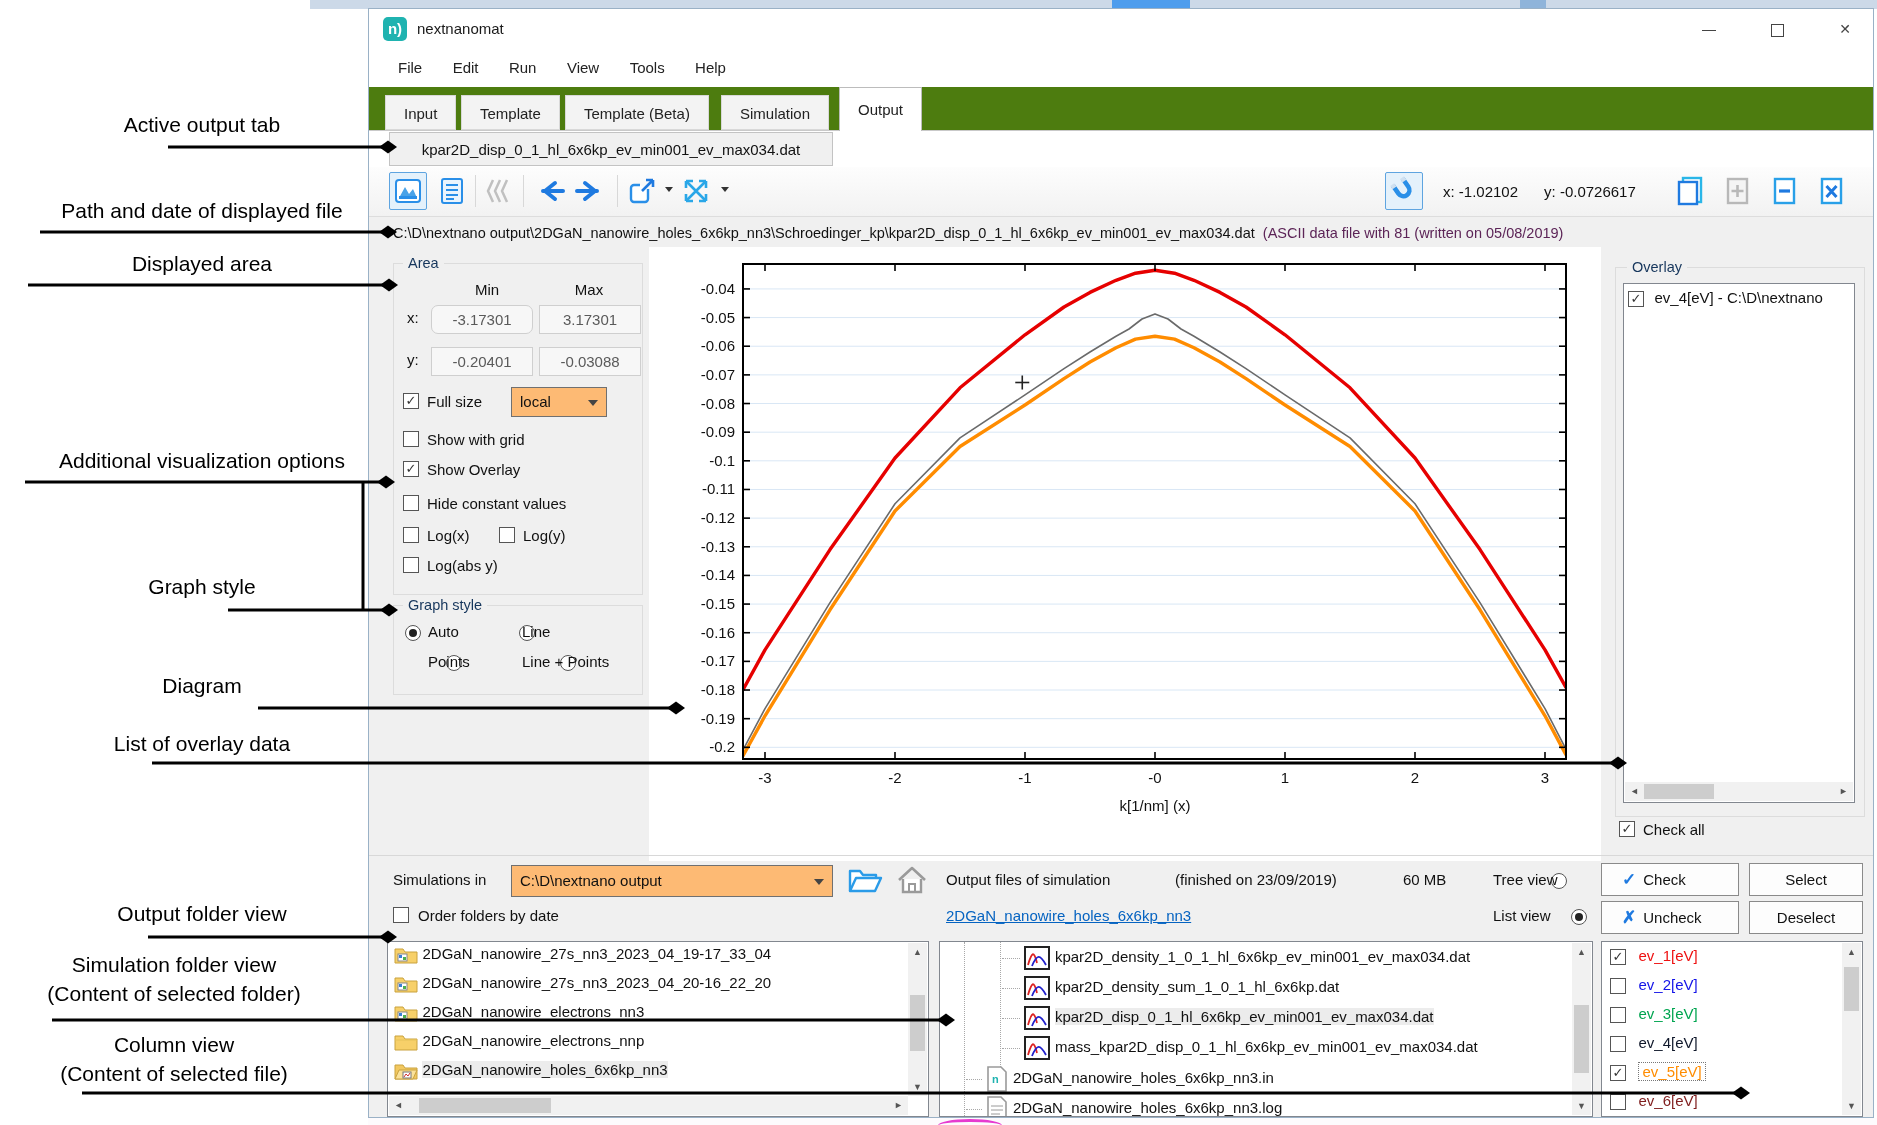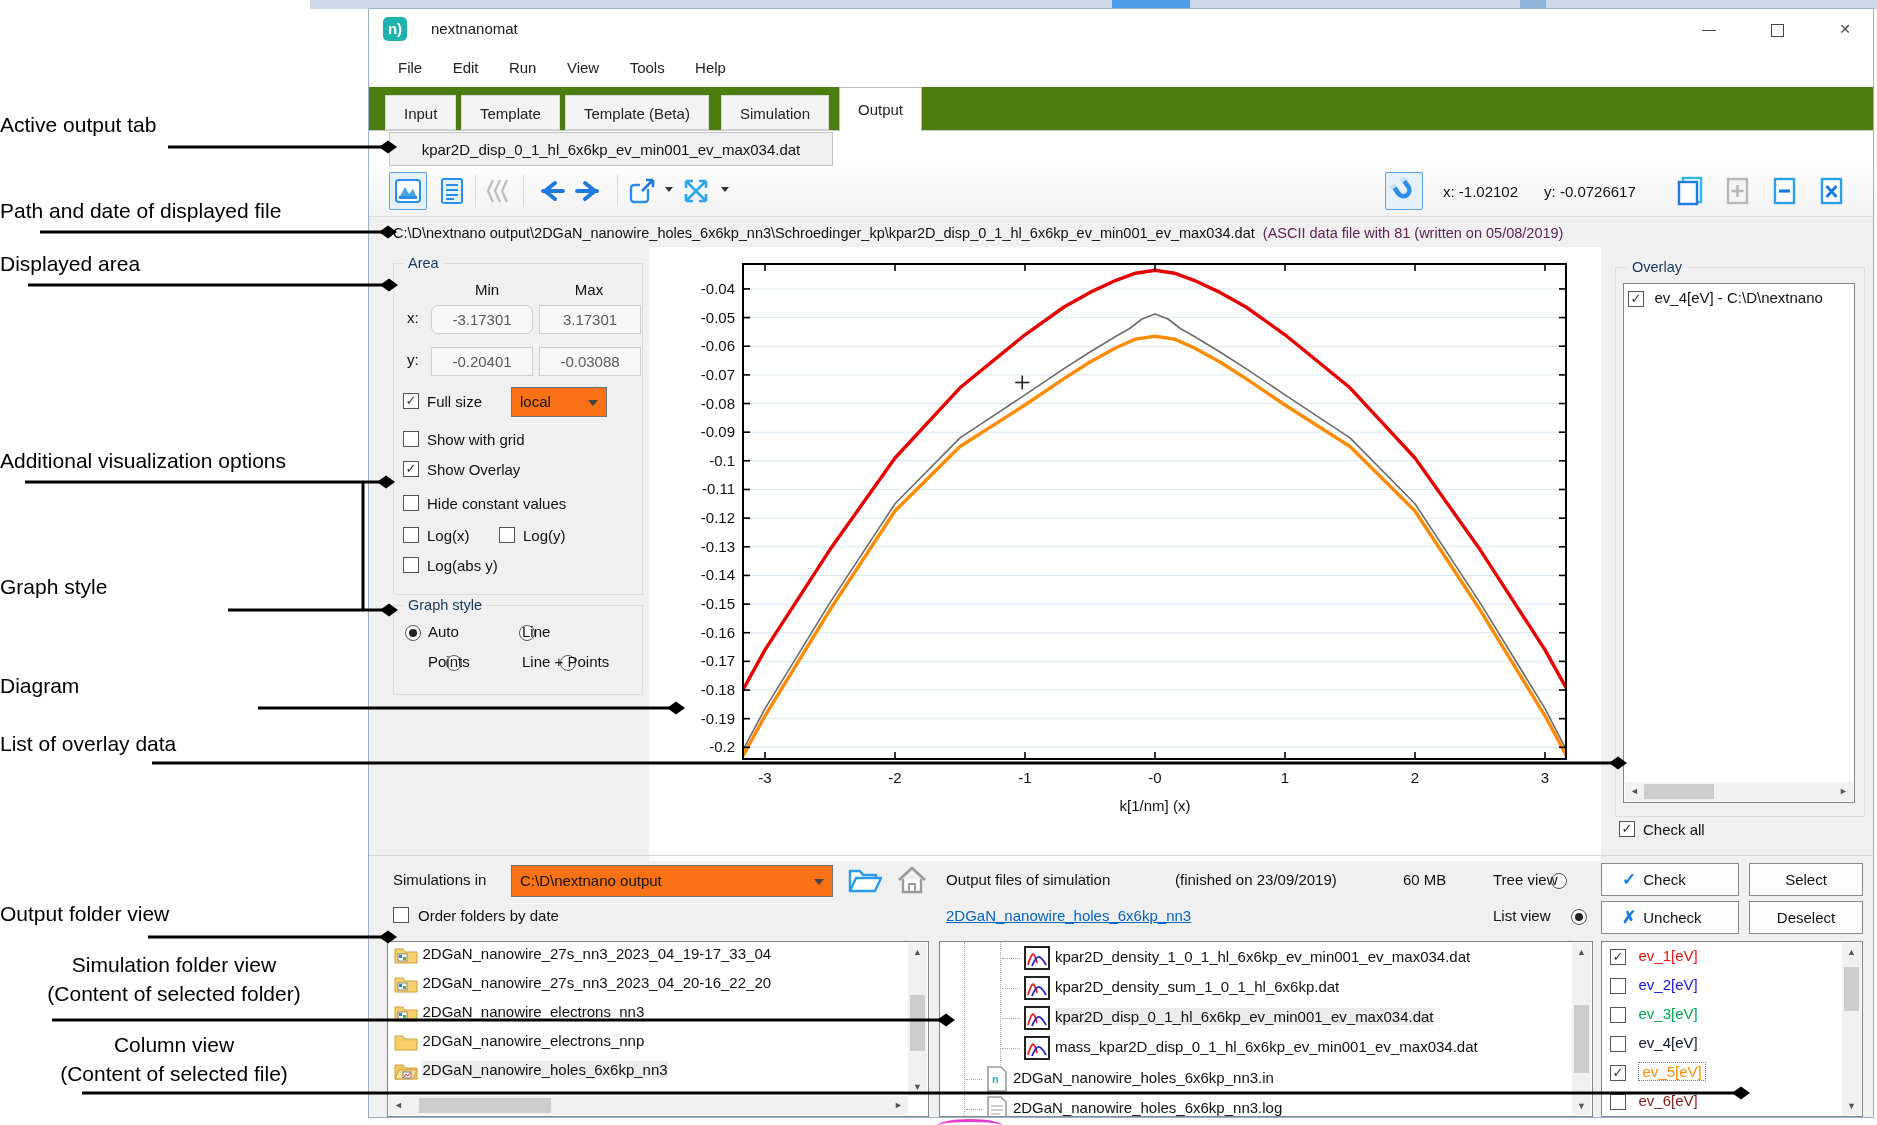--- a/index.html
+++ b/index.html
@@ -3,21 +3,21 @@
 <meta charset="utf-8">
 <style>
   html,body{margin:0;padding:0;background:#fff;}
   body{font-family:"Liberation Sans",sans-serif;color:#111;}
   #page{position:relative;width:1877px;height:1125px;overflow:hidden;background:#fff;}
   .abs{position:absolute;}
   
   #win{position:absolute;left:368px;top:8px;width:1506px;height:1110px;background:#f0f0f0;border:1px solid #9ab1c6;box-sizing:border-box;}
   #titlebar{position:absolute;left:0;top:0;width:100%;height:40px;background:#fff;}
   #logo{position:absolute;left:14px;top:8px;width:24px;height:24px;background:#1fb3b0;border-radius:5px;color:#fff;font-size:15px;font-weight:bold;text-align:center;line-height:24px;}
-  #title-text{position:absolute;left:48px;top:0;height:40px;line-height:40px;font-size:15px;color:#1a1a1a;margin-left:14px;}
+  #title-text{position:absolute;left:48px;top:0;height:40px;line-height:40px;font-size:15px;color:#1a1a1a;}
   .winbtn{position:absolute;top:4px;width:40px;height:32px;text-align:center;line-height:32px;font-size:14px;color:#444;}
   #btn-max span{display:inline-block;width:11px;height:11px;border:1.5px solid #444;vertical-align:middle;}
   
   #menubar{position:absolute;left:0;top:40px;width:100%;height:38px;background:#fff;}
   .menu-item{display:inline-block;padding:0 13px;line-height:38px;font-size:15px;color:#222;}
   #menubar{padding-left:16px;box-sizing:border-box;}
   
   #tabstrip{position:absolute;left:0;top:78px;width:100%;height:44px;border-bottom:1px solid #c9c9c9;box-sizing:border-box;background:#4d7c0f;}
   .tab{position:absolute;top:8px;height:35px;line-height:35px;padding:0 18px;font-size:15px;background:#f3f3f3;border:1px solid #d8d8d8;box-sizing:border-box;color:#222;}
   .tab.active{top:0;height:44px;line-height:44px;background:#fff;border:1px solid #bcbcbc;border-bottom:none;z-index:2;}
@@ -37,36 +37,36 @@
   #pathline .meta{color:#5c2457;}
   
   .groupbox{position:absolute;border:1px solid #dcdcdc;}
   .grouplabel{position:absolute;background:#f0f0f0;padding:0 5px;font-size:14.5px;color:#16365c;line-height:18px;}
   .cb{display:inline-block;width:16px;height:16px;background:#fff;border:1px solid #555;box-sizing:border-box;text-align:center;line-height:13px;font-size:13px;color:#333;vertical-align:middle;}
   .cb.checked::after{content:"\2713";}
   .radio{display:inline-block;width:16px;height:16px;background:#fff;border:1px solid #555;border-radius:50%;box-sizing:border-box;vertical-align:middle;position:relative;}
   .radio.sel::after{content:"";position:absolute;left:3px;top:3px;width:8px;height:8px;background:#222;border-radius:50%;}
   .lbl15{font-size:15px;color:#111;}
   .field{position:absolute;height:29px;line-height:27px;background:#f7f7f7;border:1px solid #cfcfcf;box-sizing:border-box;text-align:center;font-size:15px;color:#5a5a5a;}
-  .combo{position:absolute;background:#f97316;border:1px solid #707070;box-sizing:border-box;font-size:15px;line-height:28px;padding-left:8px;color:#111;}
+  .combo{position:absolute;background:#fdba74;border:1px solid #707070;box-sizing:border-box;font-size:15px;line-height:28px;padding-left:8px;color:#111;}
   .combo .car{position:absolute;right:8px;top:12px;width:0;height:0;border-left:5px solid transparent;border-right:5px solid transparent;border-top:6px solid #444;}
   .btn{position:absolute;height:33px;background:#fdfdfd;border:1px solid #8a8a8a;box-sizing:border-box;font-size:15px;line-height:31px;text-align:center;color:#111;}
   .btn .bico{color:#1f7ae0;font-weight:bold;font-size:17px;margin-right:7px;}
   .listbox{position:absolute;background:#fff;border:1px solid #82878f;box-sizing:border-box;overflow:hidden;}
   .vscroll{position:absolute;top:1px;right:1px;width:19px;bottom:1px;background:#f1f1f1;}
   .hscroll{position:absolute;left:1px;right:20px;bottom:1px;height:19px;background:#f1f1f1;}
   .sarr{position:absolute;width:19px;height:18px;text-align:center;line-height:18px;font-size:9px;color:#555;}
   .thumb{position:absolute;background:#cdcdcd;}
   .row-label{font-size:15px;color:#111;white-space:nowrap;}
   .sel-bg{background:#ececec;}
   
   #chart-wrap{position:absolute;left:280px;top:238px;width:952px;height:614px;background:#fff;}
   
   .annot{position:absolute;left:0;width:348px;font-size:21px;color:#000;line-height:29px;}
-  .annot.r{text-align:left;}
+  .annot.r{text-align:center;margin-left:28px;}
   .annot.c{text-align:center;}
   #annot-svg{position:absolute;left:0;top:0;z-index:60;pointer-events:none;}
   
   svg{display:block;}
 </style>
 </head>
 <body>
 
 <div id="page">
 

